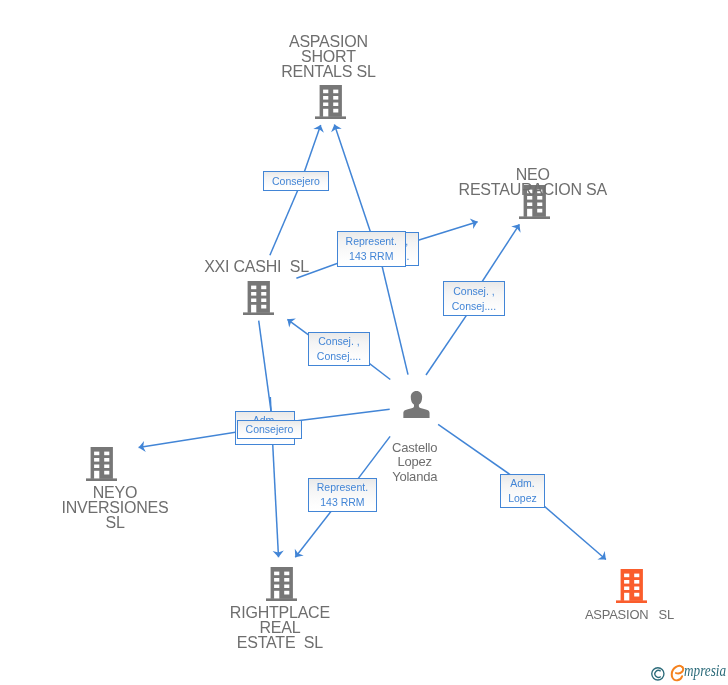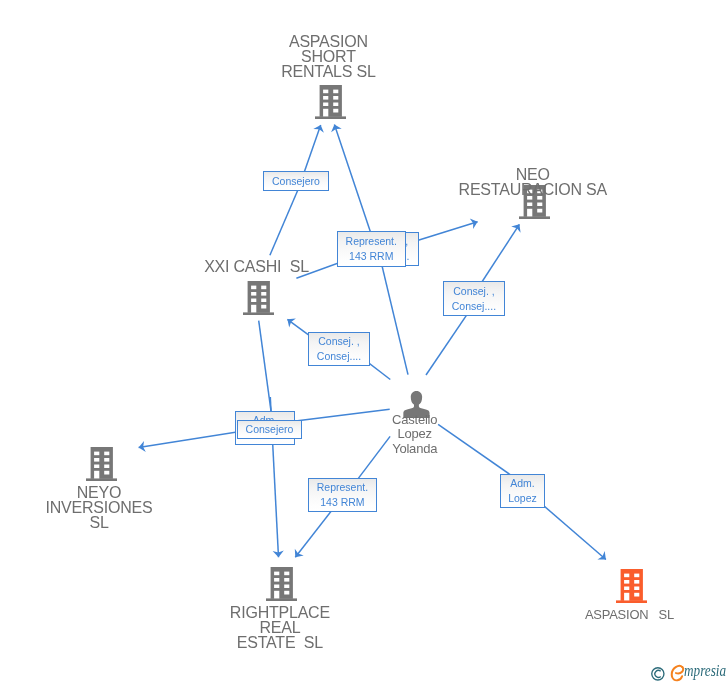--- a/index.html
+++ b/index.html
@@ -115,41 +115,41 @@
           <rect x="18.2" y="23.8" width="5.1" height="3.7"></rect>
         </g>
       </svg>
     <div class="node-label" style="bottom:39.50px;margin-top:23px;">XXI CASHI  SL</div>
   </div>
 
   <div class="node" style="left:403.2px;top:389.5px;width:27px;height:28px;">
       <svg class="icon" width="27" height="28" viewBox="0 0 27 28">
         <path fill="#777777" d="M13.65,0.9 c3.1,0 5.5,2.4 5.5,5.95 c0,1.75 -0.25,3.4 -0.75,4.7 c-0.55,1.45 -1.4,2.5 -2.45,3.05 c-0.1,0.9 -0.1,1.6 0.05,2.1 c0.25,0.8 1.1,1.2 2.25,1.5 c2.5,0.65 5.2,1.2 6.7,2.0 c1.15,0.62 1.6,1.6 1.6,2.85 v5.1 h-26.2 v-5.1 c0,-1.25 0.45,-2.23 1.6,-2.85 c1.5,-0.8 4.2,-1.35 6.7,-2.0 c1.15,-0.3 2.0,-0.7 2.25,-1.5 c0.15,-0.5 0.15,-1.2 0.05,-2.1 c-1.05,-0.55 -1.9,-1.6 -2.45,-3.05 c-0.5,-1.3 -0.75,-2.95 -0.75,-4.7 c0,-3.55 2.4,-5.95 5.5,-5.95 z"></path>
       </svg>
-    <div class="node-label" style="top:23px;font-size:13.0px;">Castello
+    <div class="node-label" style="top:51px;font-size:13.0px;">Castello
 Lopez
 Yolanda</div>
   </div>
 
   <div class="node" style="left:85.5px;top:447.0px;width:31px;height:34px;">
       <svg class="icon" width="31" height="34" viewBox="0 0 31 34">
         <rect fill="#777777" x="0" y="31.4" width="31" height="2.6"></rect>
         <rect fill="#777777" x="4.6" y="0" width="22.3" height="31.8"></rect>
         <g fill="#ffffff">
           <rect x="8.1" y="4.6" width="5.2" height="3.6"></rect>
           <rect x="18.2" y="4.6" width="5.1" height="3.6"></rect>
           <rect x="8.1" y="11.0" width="5.2" height="3.6"></rect>
           <rect x="18.2" y="11.0" width="5.1" height="3.6"></rect>
           <rect x="8.1" y="17.5" width="5.2" height="3.5"></rect>
           <rect x="18.2" y="17.5" width="5.1" height="3.5"></rect>
           <rect x="8.1" y="23.8" width="5.2" height="7.6"></rect>
           <rect x="18.2" y="23.8" width="5.1" height="3.7"></rect>
         </g>
       </svg>
-    <div class="node-label" style="top:39.20px;">NEYO
+    <div class="node-label" style="top:39.20px;margin-left:16px;">NEYO
 INVERSIONES
 SL</div>
   </div>
 
   <div class="node" style="left:266.4px;top:566.8px;width:31px;height:34px;">
       <svg class="icon" width="31" height="34" viewBox="0 0 31 34">
         <rect fill="#777777" x="0" y="31.4" width="31" height="2.6"></rect>
         <rect fill="#777777" x="4.6" y="0" width="22.3" height="31.8"></rect>
         <g fill="#ffffff">
           <rect x="8.1" y="4.6" width="5.2" height="3.6"></rect>

